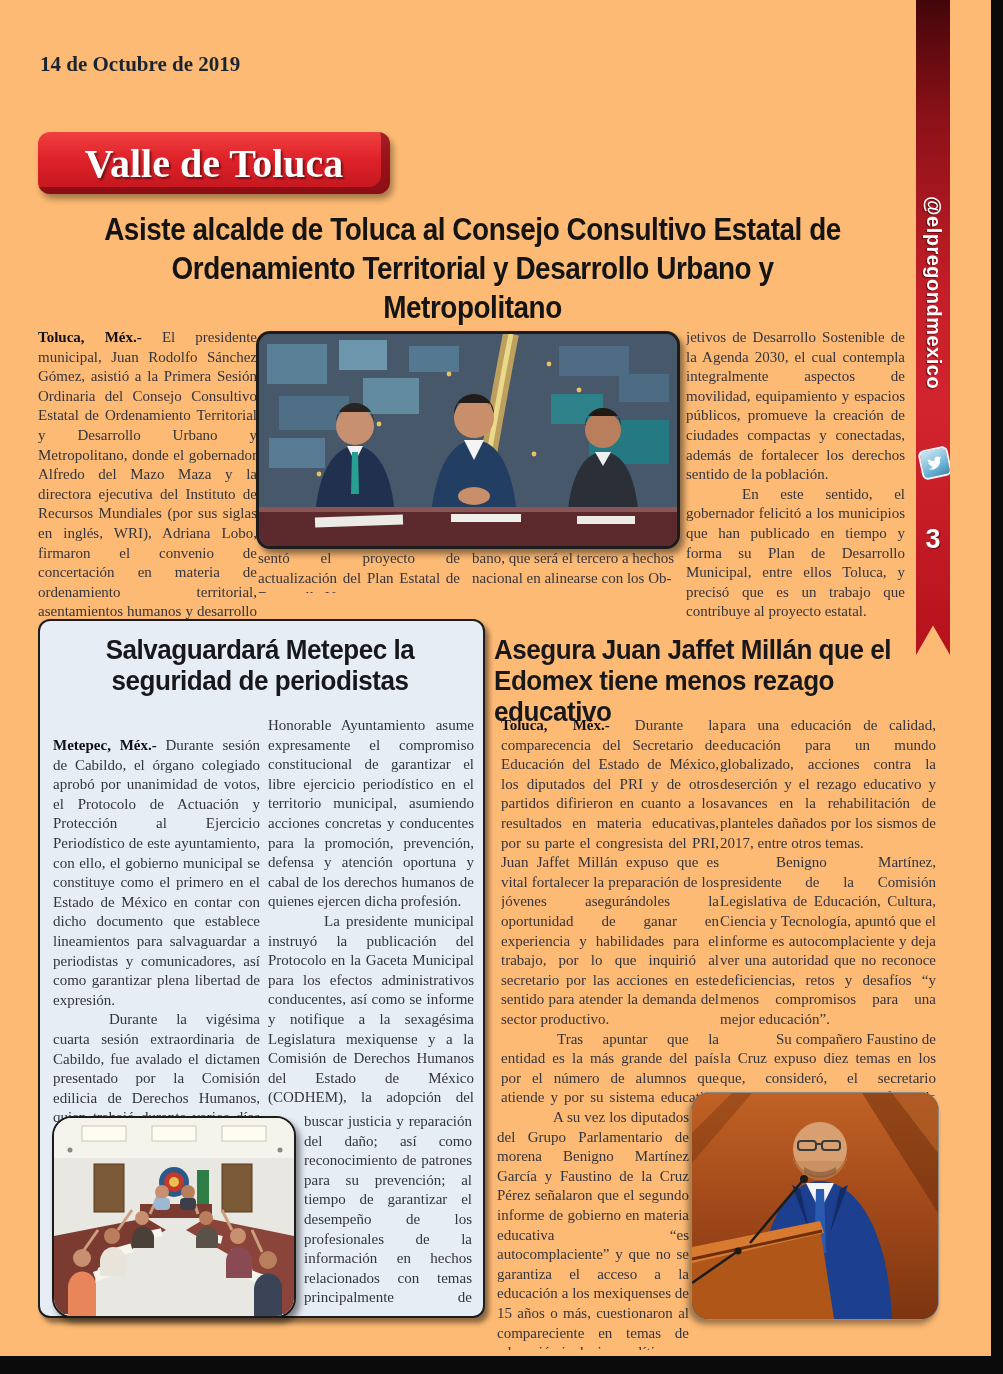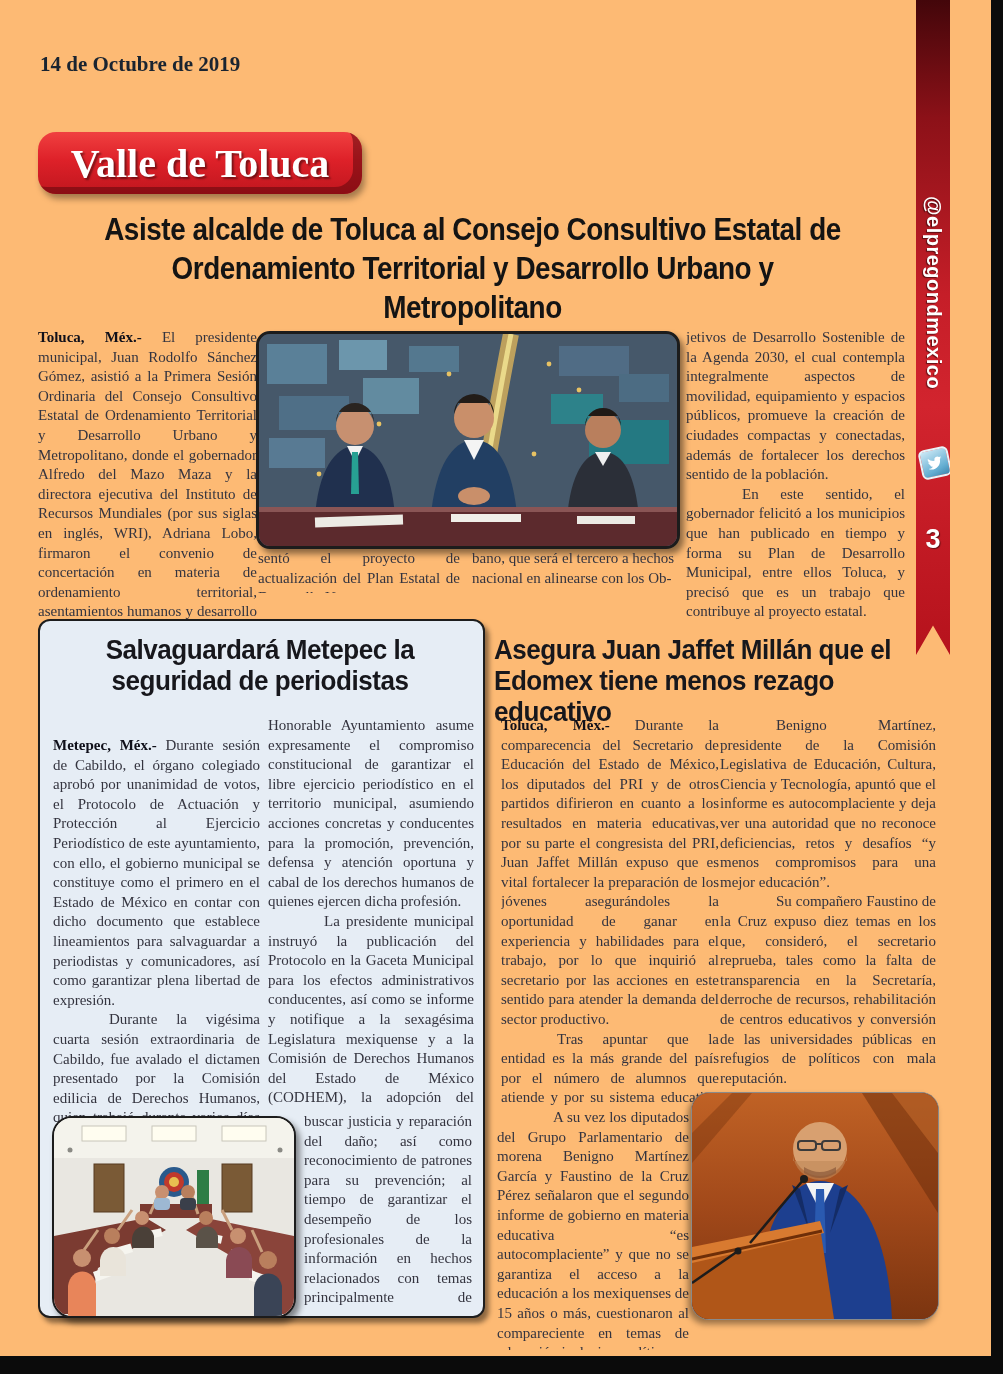--- a/index.html
+++ b/index.html
@@ -10,21 +10,21 @@
   .bottom-bar{position:absolute;left:0;top:1356px;width:1003px;height:18px;background:#0b0b0b;}
   
   .issue-date{position:absolute;left:40px;top:52px;font:bold 21px "Liberation Serif",serif;color:#1a2430;}
   .masthead{position:absolute;left:265px;top:44px;width:645px;height:80px;}
   .masthead svg{position:absolute;left:0;top:0;}
   .mast-title{position:absolute;left:170px;top:-4px;width:276px;text-align:center;
       font:bold 46px "Liberation Serif",serif;color:#b2242c;letter-spacing:1px;text-transform:uppercase;}
   .mast-sub{position:absolute;left:250px;top:52px;width:180px;text-align:center;
       font:bold 14px "Liberation Serif",serif;color:#3a272c;letter-spacing:2px;text-transform:uppercase;}
   
-  .badge{position:absolute;left:38px;top:132px;width:324px;height:62px;border-radius:18px;
+  .badge{position:absolute;left:38px;top:132px;width:352px;height:62px;border-radius:12px;
       background:linear-gradient(180deg,#f04040 0%,#de2129 45%,#c0161e 100%);
       box-shadow:inset -9px -7px 0 rgba(96,8,12,.55), 3px 5px 6px rgba(0,0,0,.35);
       display:flex;align-items:center;justify-content:center;}
   .badge span{font:bold 40px "Liberation Serif",serif;color:#ffffff;text-shadow:2px 2px 2px rgba(0,0,0,.45);}
   
   .ribbon{position:absolute;left:916px;top:0;width:34px;height:655px;
       background:linear-gradient(180deg,#43060a 0%,#8c1118 18%,#c51e28 45%,#d2242e 62%,#b5121c 100%);
       clip-path:polygon(0 0,100% 0,100% 100%,50% 95.5%,0 100%);}
   .handle{position:absolute;left:6px;top:196px;writing-mode:vertical-rl;
       font:bold 20px "Liberation Sans",sans-serif;color:#fff;letter-spacing:.5px;text-shadow:1px 1px 1px rgba(0,0,0,.5);}
@@ -239,20 +239,21 @@
   <div class="bt" style="left:501px;top:716px;width:218px;height:392px;">
     <p><b>Toluca, Méx.-</b> <span>Durante la comparecencia del Secretario de Educación del Estado de México, los diputados del PRI y de otros partidos difirieron en cuanto a los resultados en materia educativas, por su parte el congresista del PRI, Juan Jaffet Millán expuso que es vital fortalecer la preparación de los jóvenes asegurándoles la oportunidad de ganar en experiencia y habilidades para el trabajo, por lo que inquirió al secretario por las acciones en este sentido para atender la demanda del sector productivo.</span></p>
     <p class="ind">Tras apuntar que la entidad es la más grande del país por el número de alumnos que atiende y por su sistema educativo en general, señaló que el gasto en este rubro es, sobre todo, una inversión, por lo que apuntó que la entidad posee uno de los menores porcentajes de rezago educativo entre las entidades del país, a pesar de la migración que registra cada año.</p>
   </div>
 
   <div class="bt" style="left:497px;top:1108px;width:192px;height:242px;">
     <p class="ind">A su vez los diputados del Grupo Parlamentario de morena Benigno Martínez García y Faustino de la Cruz Pérez señalaron que el segundo informe de gobierno en materia educativa “es autocomplaciente” y que no se garantiza el acceso a la educación a los mexiquenses de 15 años o más, cuestionaron al compareciente en temas de educación inclusiva, políticas</p>
   </div>
 
   <div class="bt" style="left:720px;top:716px;width:216px;height:380px;">
+    <p>para una educación de calidad, educación para un mundo globalizado, acciones contra la deserción y el rezago educativo y avances en la rehabilitación de planteles dañados por los sismos de 2017, entre otros temas.</p>
     <p class="ind">Benigno Martínez, presidente de la Comisión Legislativa de Educación, Cultura, Ciencia y Tecnología, apuntó que el informe es autocomplaciente y deja ver una autoridad que no reconoce deficiencias, retos y desafíos “y menos compromisos para una mejor educación”.</p>
     <p class="ind">Su compañero Faustino de la Cruz expuso diez temas en los que, consideró, el secretario reprueba, tales como la falta de transparencia en la Secretaría, derroche de recursos, rehabilitación de centros educativos y conversión de las universidades públicas en refugios de políticos con mala reputación.</p>
   </div>
 
   <div class="photo" style="left:691px;top:1092px;width:246px;height:226px;border-radius:18px;border:1px solid #8a8a8a;box-shadow:-3px 4px 6px rgba(0,0,0,.4);">
     <svg width="246" height="226" viewBox="0 0 246 226">
       <defs>
         <linearGradient id="wood" x1="0" y1="0" x2="0" y2="1">
           <stop offset="0" stop-color="#c06225"></stop>
             <stop offset=".5" stop-color="#a2491a"></stop>

